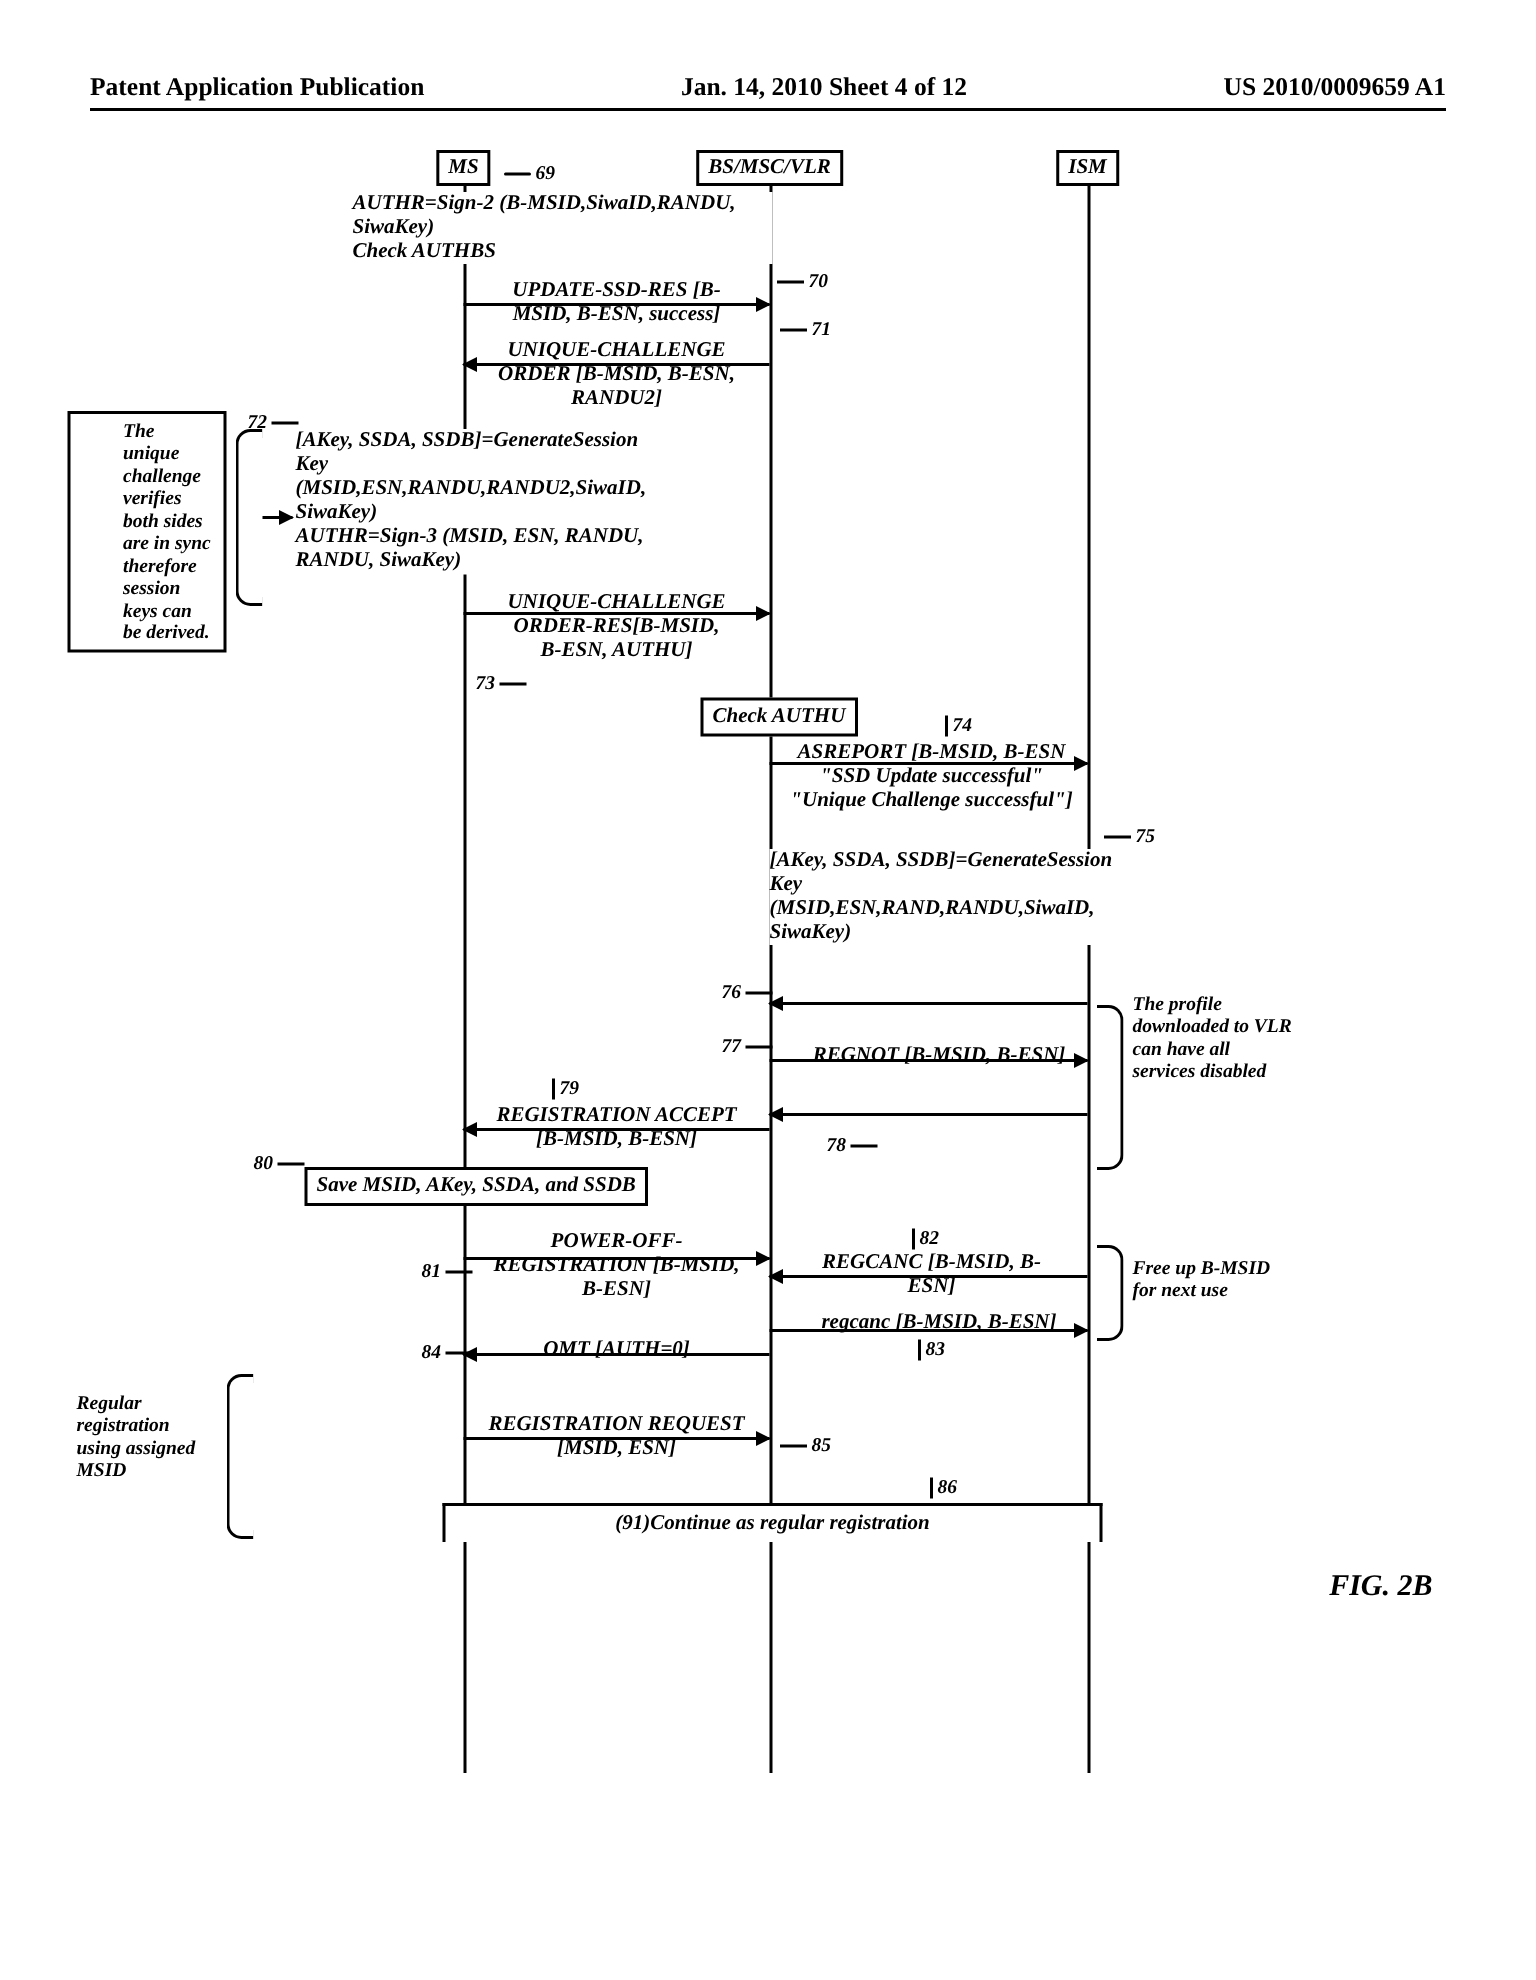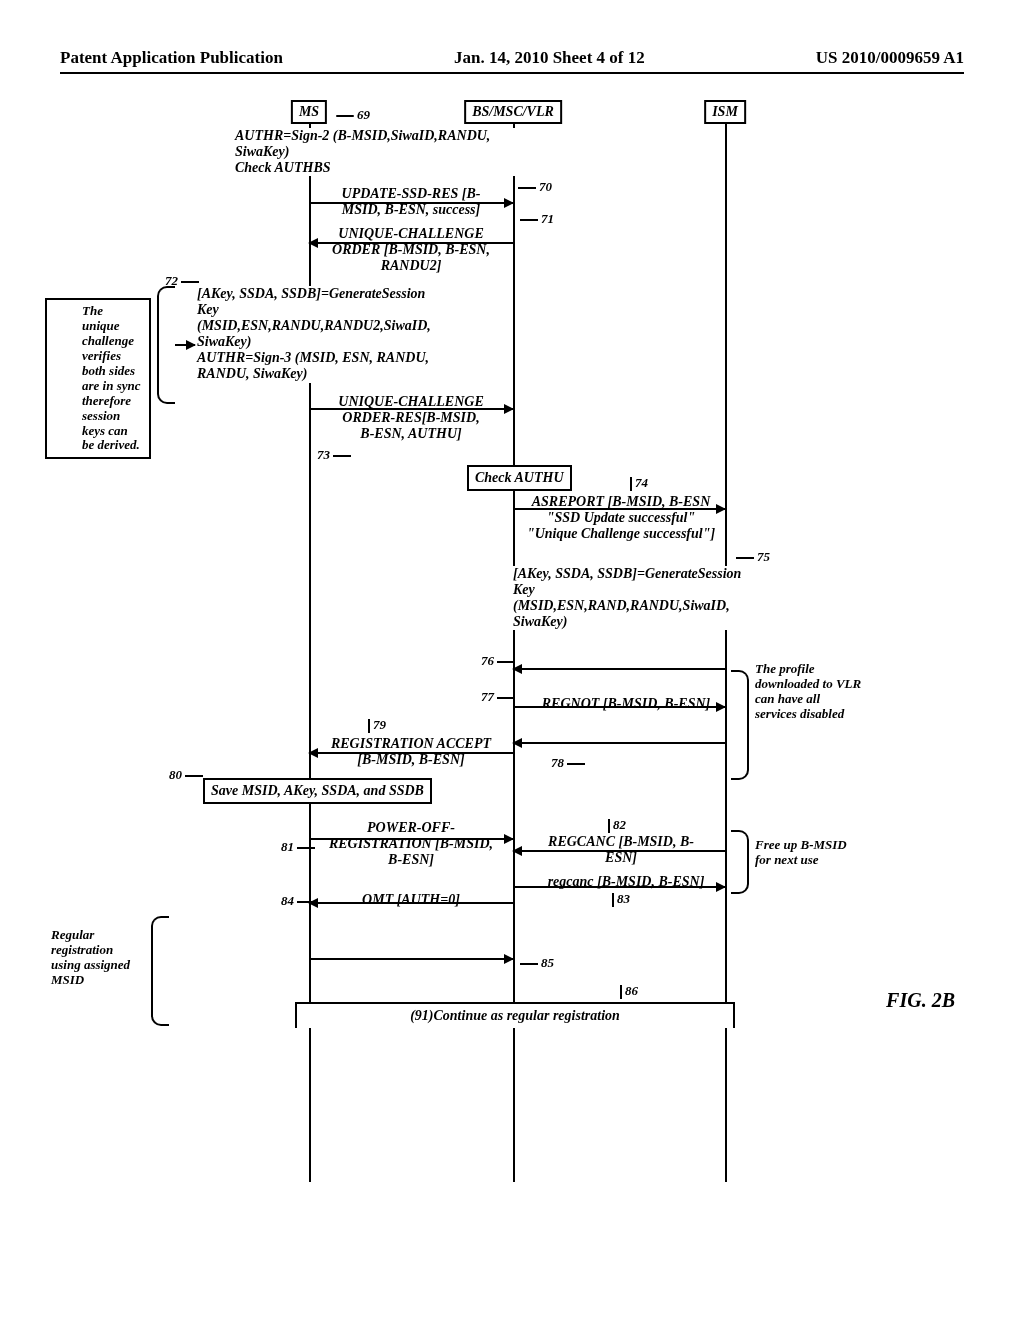--- a/index.html
+++ b/index.html
@@ -193,21 +193,21 @@
     <div class="ref" style="left:360px; top:74px;"><span class="ref-lead"></span><span>70</span></div>
 
     <div class="arrow left" style="left:154px; top:136px; width:204px;"></div>
     <div class="msg middle-col" style="top:120px;">
       <div>UNIQUE-CHALLENGE</div>
       <div>ORDER [B-MSID, B-ESN,</div>
       <div>RANDU2]</div>
     </div>
     <div class="ref" style="left:362px; top:106px;"><span class="ref-lead"></span><span>71</span></div>
 
-    <div class="side" style="left:-110px; top:192px;padding-left:35px;">The unique challenge verifies both sides are in sync therefore session keys can be derived.</div>
+    <div class="side" style="left:-110px; top:168px;padding-left:35px;">The unique challenge verifies both sides are in sync therefore session keys can be derived.</div>
     <div class="brace" style="left:2px; top:180px; height:118px;"></div>
 
     <div class="arrow right" style="left:20px; top:238px; width:20px;"></div>
 
     <div class="proc" style="left:42px; top:180px; width:300px; border:none; padding:0;">
       <div>[AKey, SSDA, SSDB]=GenerateSession</div>
       <div>Key</div>
       <div>(MSID,ESN,RANDU,RANDU2,SiwaID,</div>
       <div>SiwaKey)</div>
       <div>AUTHR=Sign-3 (MSID, ESN, RANDU,</div>
@@ -293,21 +293,25 @@
     <div class="arrow left" style="left:154px; top:796px; width:204px;"></div>
     <div class="msg middle-col" style="top:786px;">
       <div>OMT [AUTH=0]</div>
     </div>
     <div class="ref" style="left:126px; top:788px;"><span>84</span><span class="ref-lead"></span></div>
 
     <div class="side" style="left:-110px; top:818px; border:none;">Regular registration using assigned MSID</div>
     <div class="brace" style="left:-4px; top:810px; height:110px;"></div>
 
     <div class="arrow right" style="left:154px; top:852px; width:204px;"></div>
+    <div class="msg middle-col" style="top:836px;">
+      <div>REGISTRATION REQUEST</div>
+      <div>[MSID, ESN]</div>
+    </div>
     <div class="ref" style="left:362px; top:850px;"><span class="ref-lead"></span><span>85</span></div>
 
     <div class="ref" style="left:462px; top:878px;"><span class="ref-lead curve"></span><span>86</span></div>
     <div class="continue-box" style="left:140px; top:896px; width:440px;">(91)Continue as regular registration</div>
 
-    <div class="fig" style="top:883px;">FIG. 2B</div>
+    <div class="fig" style="top:940px;">FIG. 2B</div>
 
   </div>
 </div>
 
 </body></html>

